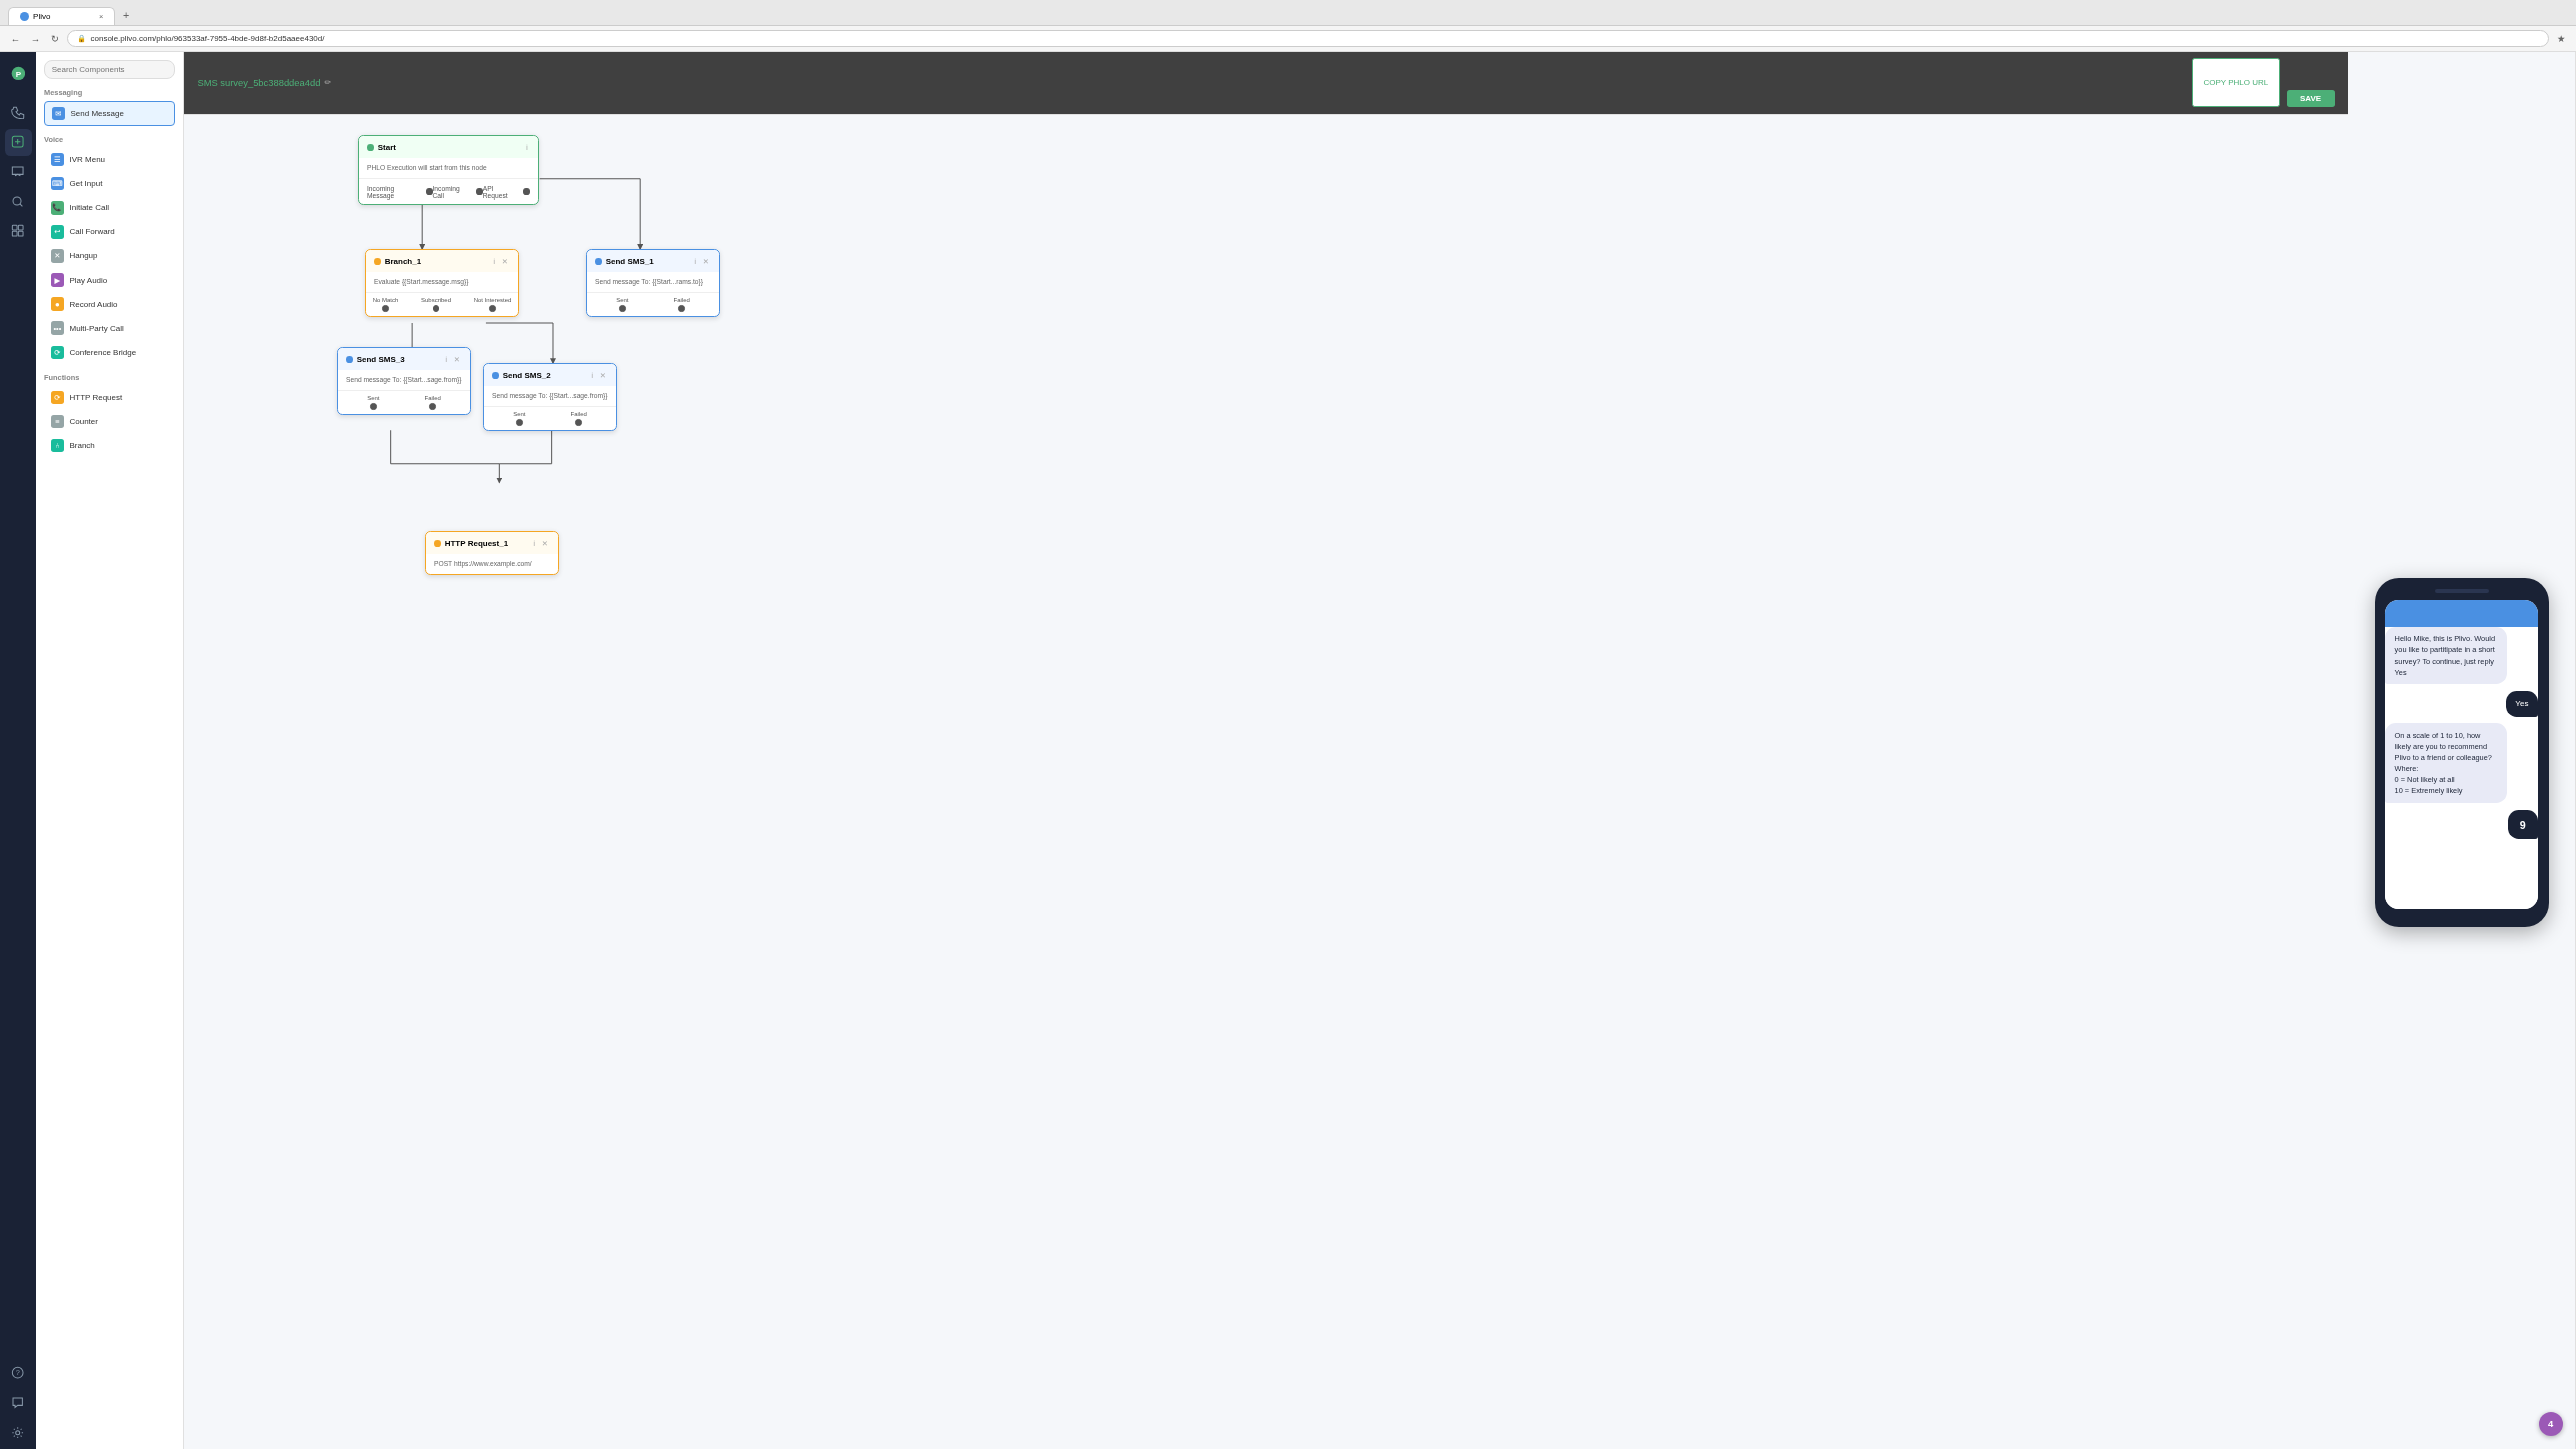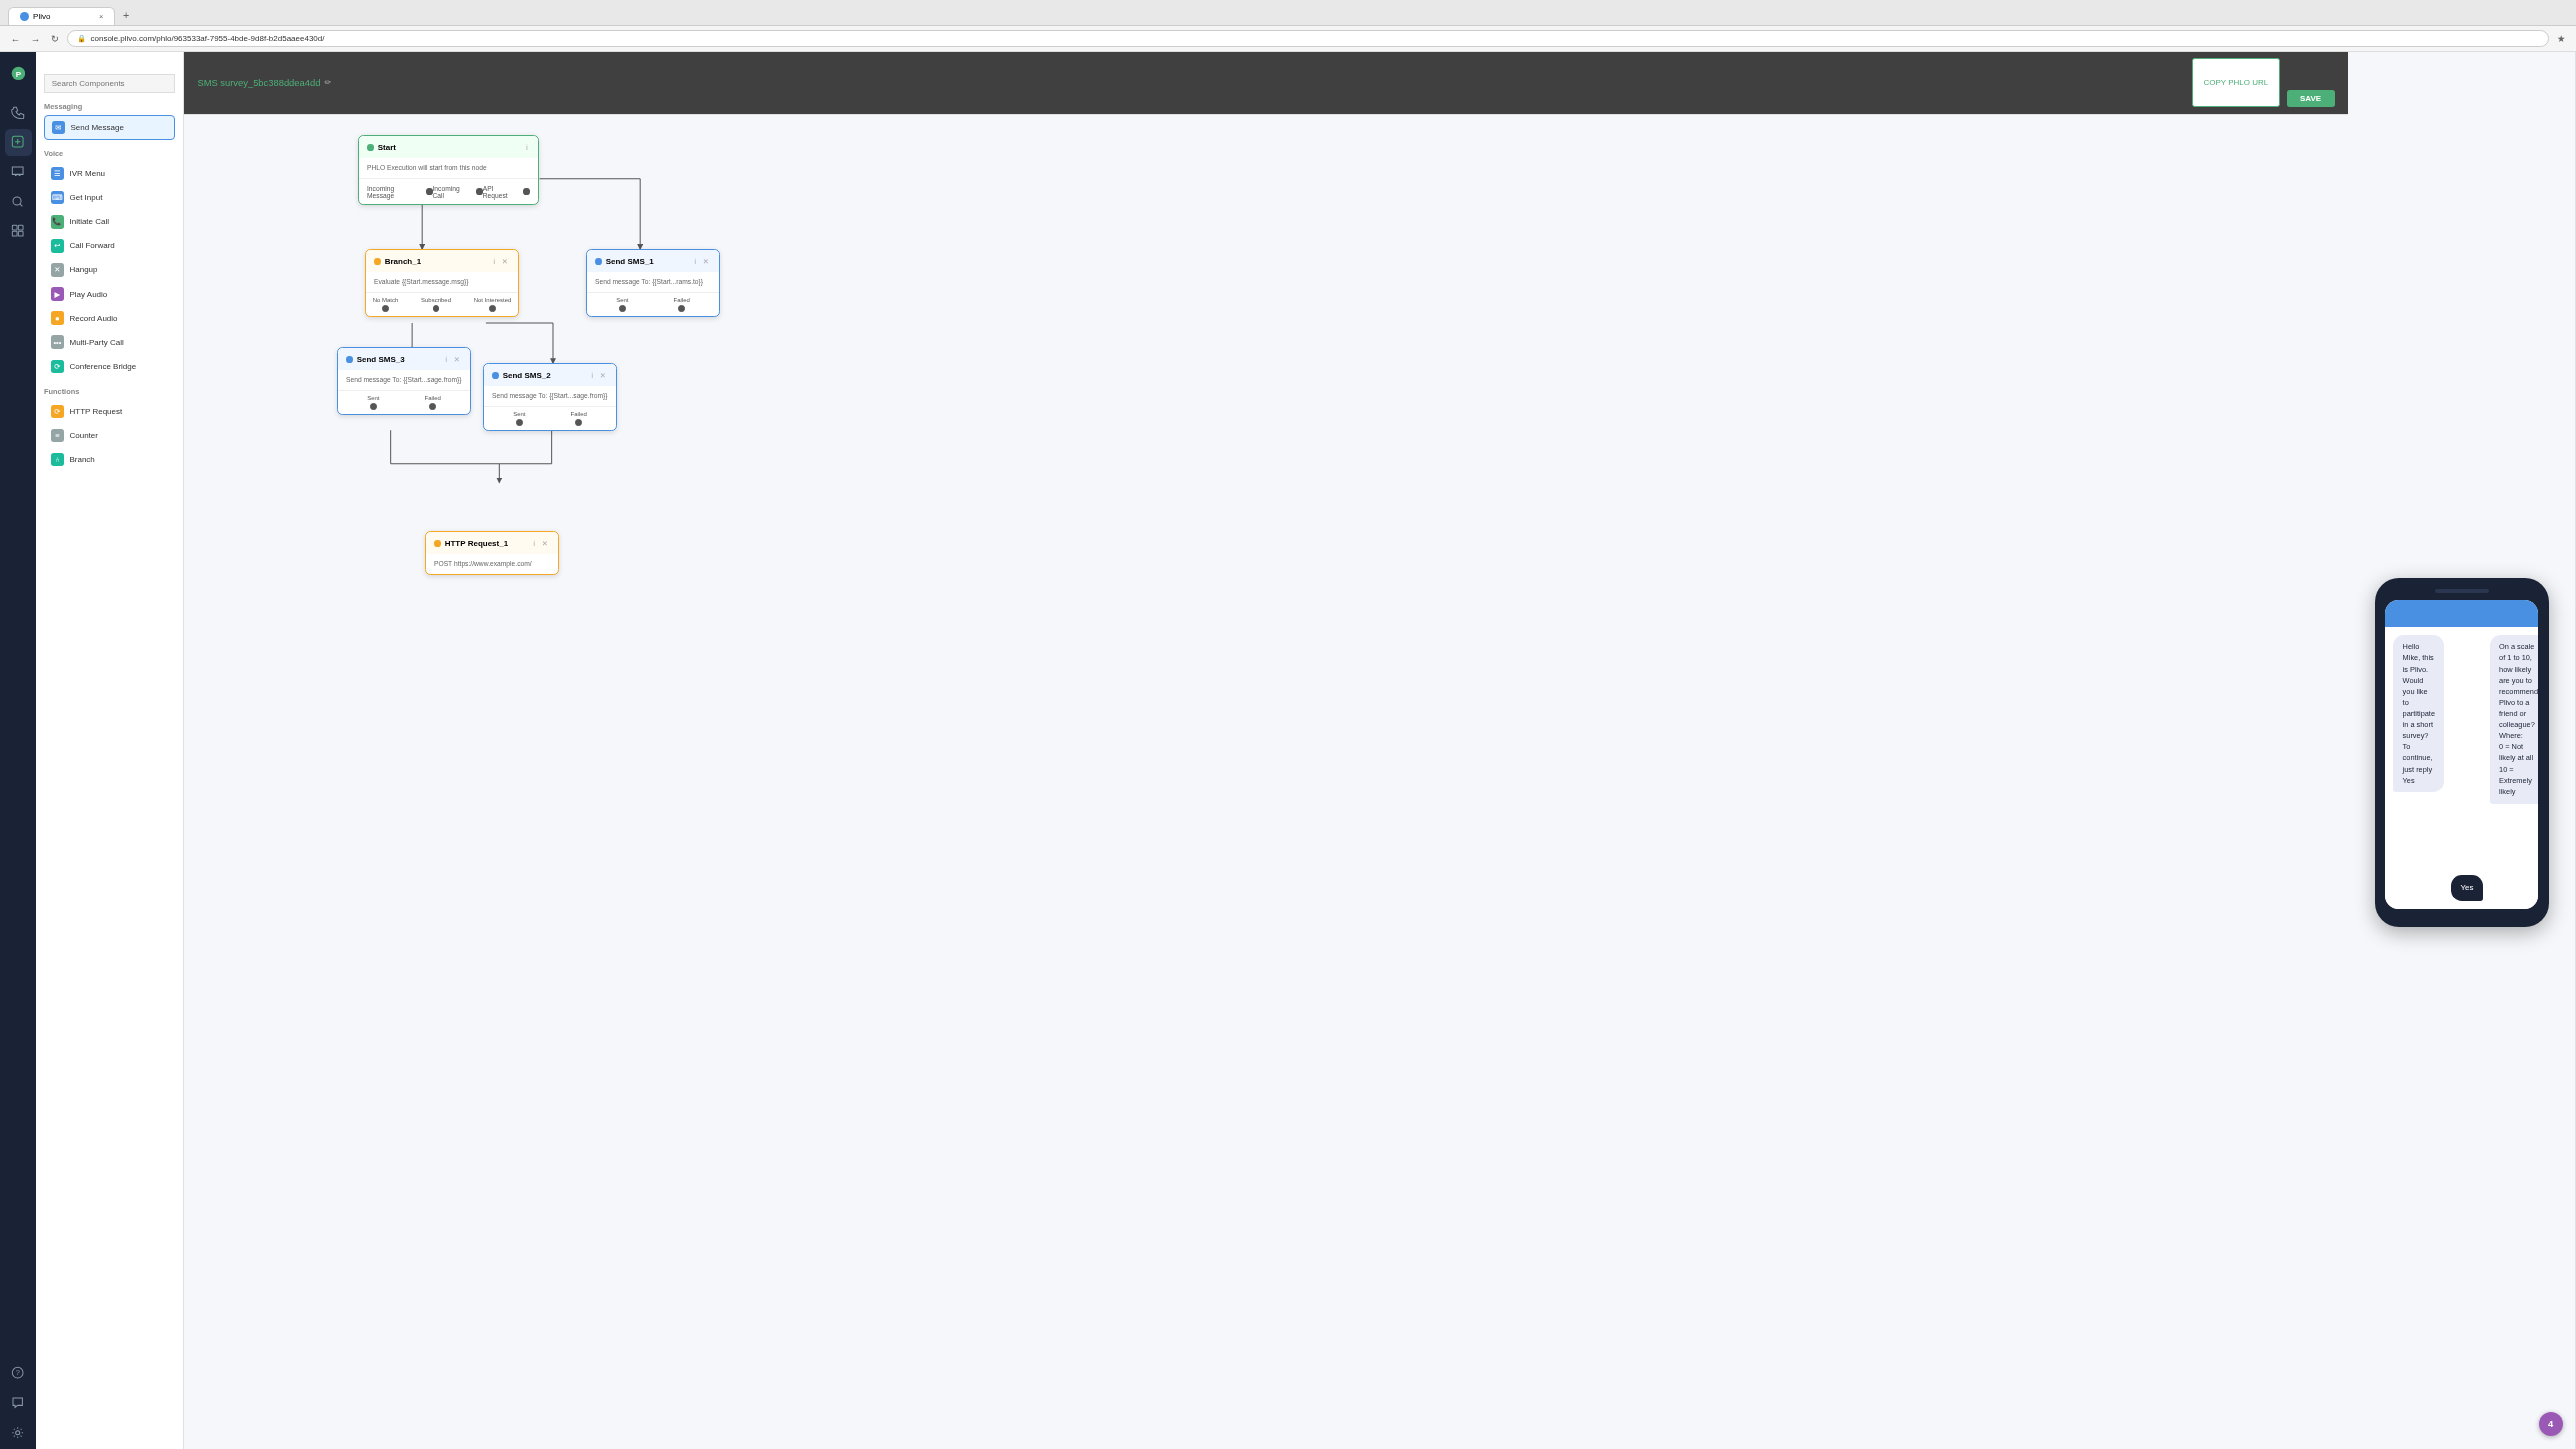--- a/index.html
+++ b/index.html
@@ -21,21 +21,21 @@
     
     .app-container { display: flex; height: calc(100vh - 47px); }
 
     
     .icon-sidebar { width: 36px; background: #1a2235; display: flex; flex-direction: column; align-items: center; padding: 8px 0; gap: 2.7px; }
     .icon-sidebar-item { width: 27px; height: 27px; display: flex; align-items: center; justify-content: center; border-radius: 5.4px; cursor: pointer; color: #8899aa; font-size: 12px; }
     .icon-sidebar-item.active-green { background: #2a3550; color: #4caf77; }
 
     
     .component-sidebar { width: 148px; background: white; border-right: 0.7px solid #e0e0e0; padding: 8px; overflow-y: auto; }
-    .search-box { background: #f5f5f5; border: 0.7px solid #ddd; border-radius: 0; padding: 4px 6.7px; font-size: 8px; width: 100%; outline: none; margin-top: 14px; }
+    .search-box { background: #f5f5f5; border: 0.7px solid #ddd; border-radius: 8px; padding: 4px 6.7px; font-size: 8px; width: 100%; outline: none; }
     .sidebar-section-title { font-size: 7.4px; color: #888; font-weight: 600; margin: 9.4px 0 4px; text-transform: none; }
     .sidebar-item { display: flex; align-items: center; gap: 5.4px; padding: 4.7px 6.7px; border-radius: 4px; cursor: pointer; font-size: 8px; color: #333; margin-bottom: 1.3px; }
     .sidebar-item.highlighted { background: #e8f4ff; border: 1px solid #4a90e2; }
     .sidebar-icon { width: 13.4px; height: 13.4px; border-radius: 2.7px; display: flex; align-items: center; justify-content: center; font-size: 7.4px; flex-shrink: 0; }
     .icon-blue { background: #4a90e2; color: white; }
     .icon-green { background: #4caf77; color: white; }
     .icon-orange { background: #f5a623; color: white; }
     .icon-purple { background: #9b59b6; color: white; }
     .icon-teal { background: #1abc9c; color: white; }
     .icon-gray { background: #95a5a6; color: white; }
@@ -91,21 +91,21 @@
     
     .connections-svg { position: absolute; top: 0; left: 0; width: 100%; height: 100%; pointer-events: none; }
     .canvas-nav-btn { background: white; border: 0.7px solid #ddd; width: 19px; height: 19px; border-radius: 2.7px; display: flex; align-items: center; justify-content: center; cursor: pointer; font-size: 8px; color: #555; }
 
     
     .phone-container { width: 228px; background: white; border-right: 0.7px solid #e0e0e0; display: flex; align-items: center; justify-content: center; padding: 13.4px; background: #f5f7fa; }
     .phone { width: 174px; height: 349px; background: #1a2235; border-radius: 24px; padding: 10.7px; position: relative; box-shadow: 0 5.4px 20px rgba(0,0,0,0.3); }
     .phone-notch { width: 54px; height: 4px; background: #2a3550; border-radius: 2px; margin: 0 auto 6.7px; }
     .phone-screen { background: white; border-radius: 13.4px; height: 309px; overflow: hidden; display: flex; flex-direction: column; }
     .phone-header { background: #4a90e2; height: 27px; flex-shrink: 0; }
-    .phone-messages { flex: 1; padding: 8px; overflow-y: auto; display: flex; flex-direction: row; gap: 6.7px; background: white; }
+    .phone-messages { flex: 1; overflow-y: auto; display: flex; flex-direction: column; gap: 6.7px; background: white; }
     .msg-bubble { max-width: 80%; padding: 6.7px 9.4px; border-radius: 10.7px; font-size: 7.4px; line-height: 1.5; }
     .msg-received { background: #e8eaf6; color: #1a2235; align-self: flex-start; border-radius: 10.7px 10.7px 10.7px 2.7px; }
     .msg-sent { background: #1a2235; color: white; align-self: flex-end; border-radius: 10.7px 10.7px 2.7px 10.7px; font-size: 8px; font-weight: 500; }
     .msg-sent-large { background: #1a2235; color: white; align-self: flex-end; border-radius: 10.7px 10.7px 2.7px 10.7px; font-size: 10.7px; font-weight: 600; padding: 6.7px 12px; }
 
     
     .avatar-badge { position: fixed; bottom: 13.4px; right: 13.4px; width: 24px; height: 24px; border-radius: 50%; background: #9b59b6; color: white; display: flex; align-items: center; justify-content: center; font-size: 9.4px; font-weight: 700; cursor: pointer; box-shadow: 0 1.3px 5.4px rgba(0,0,0,0.3); }
   </style>
 </head>
 <body>

